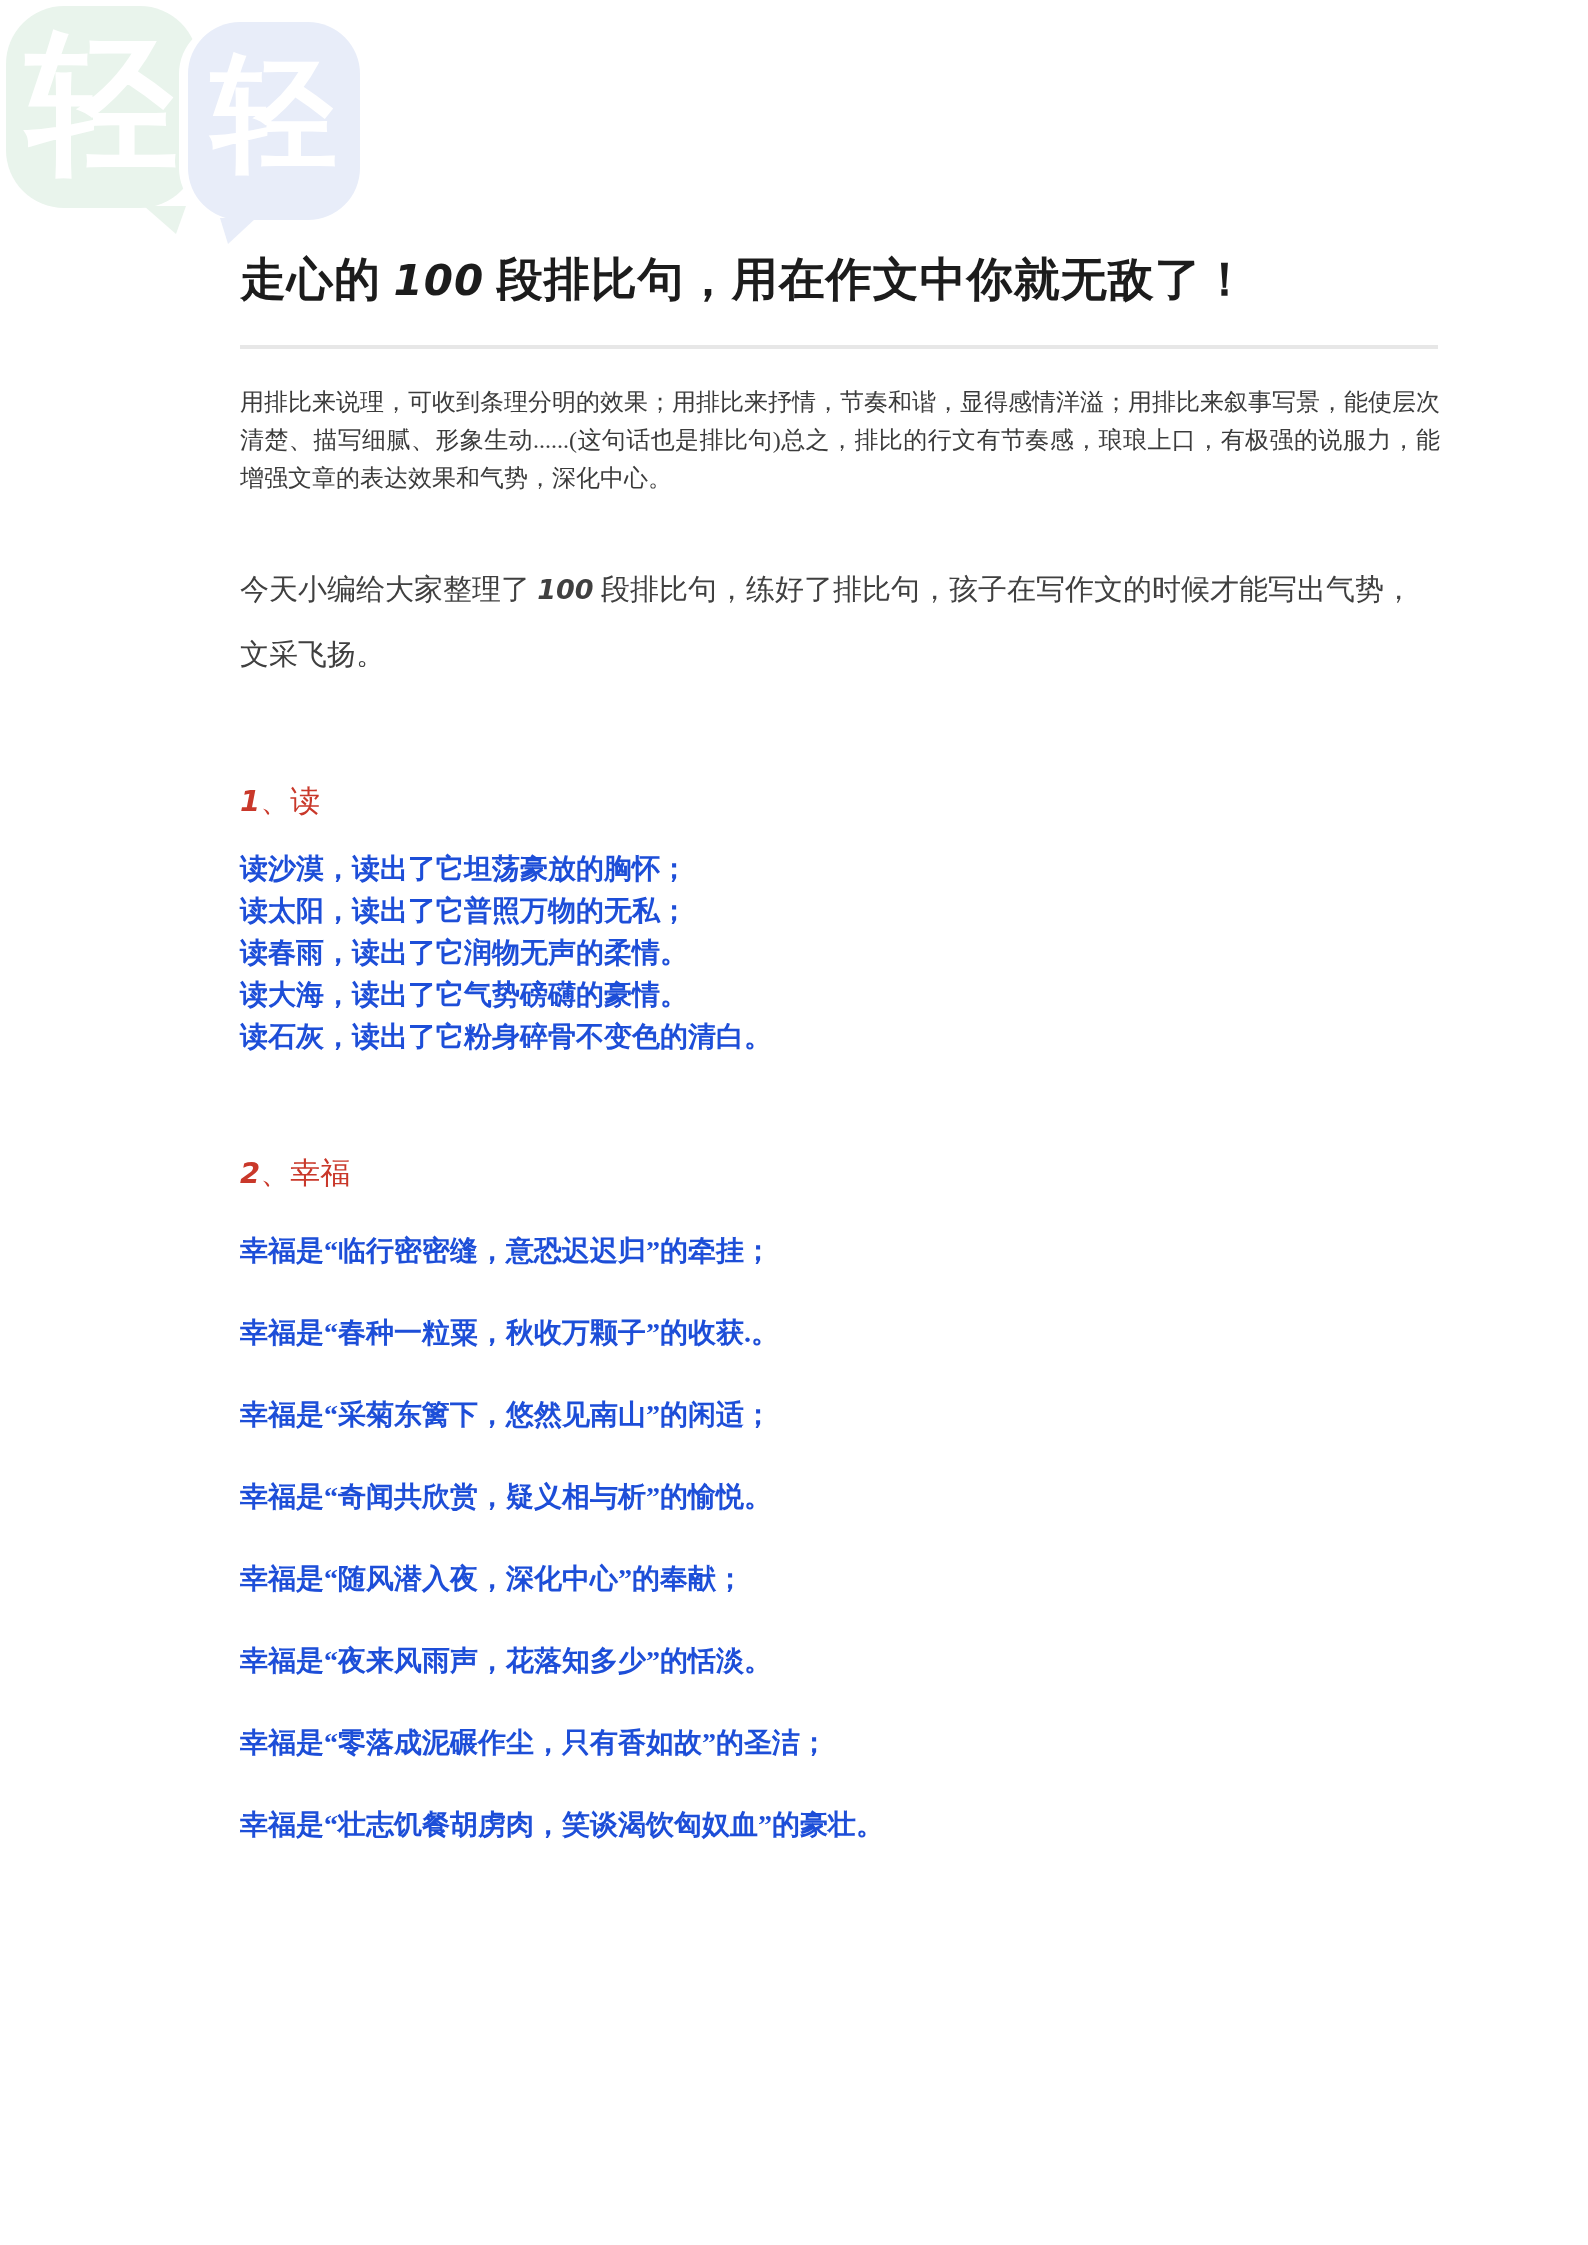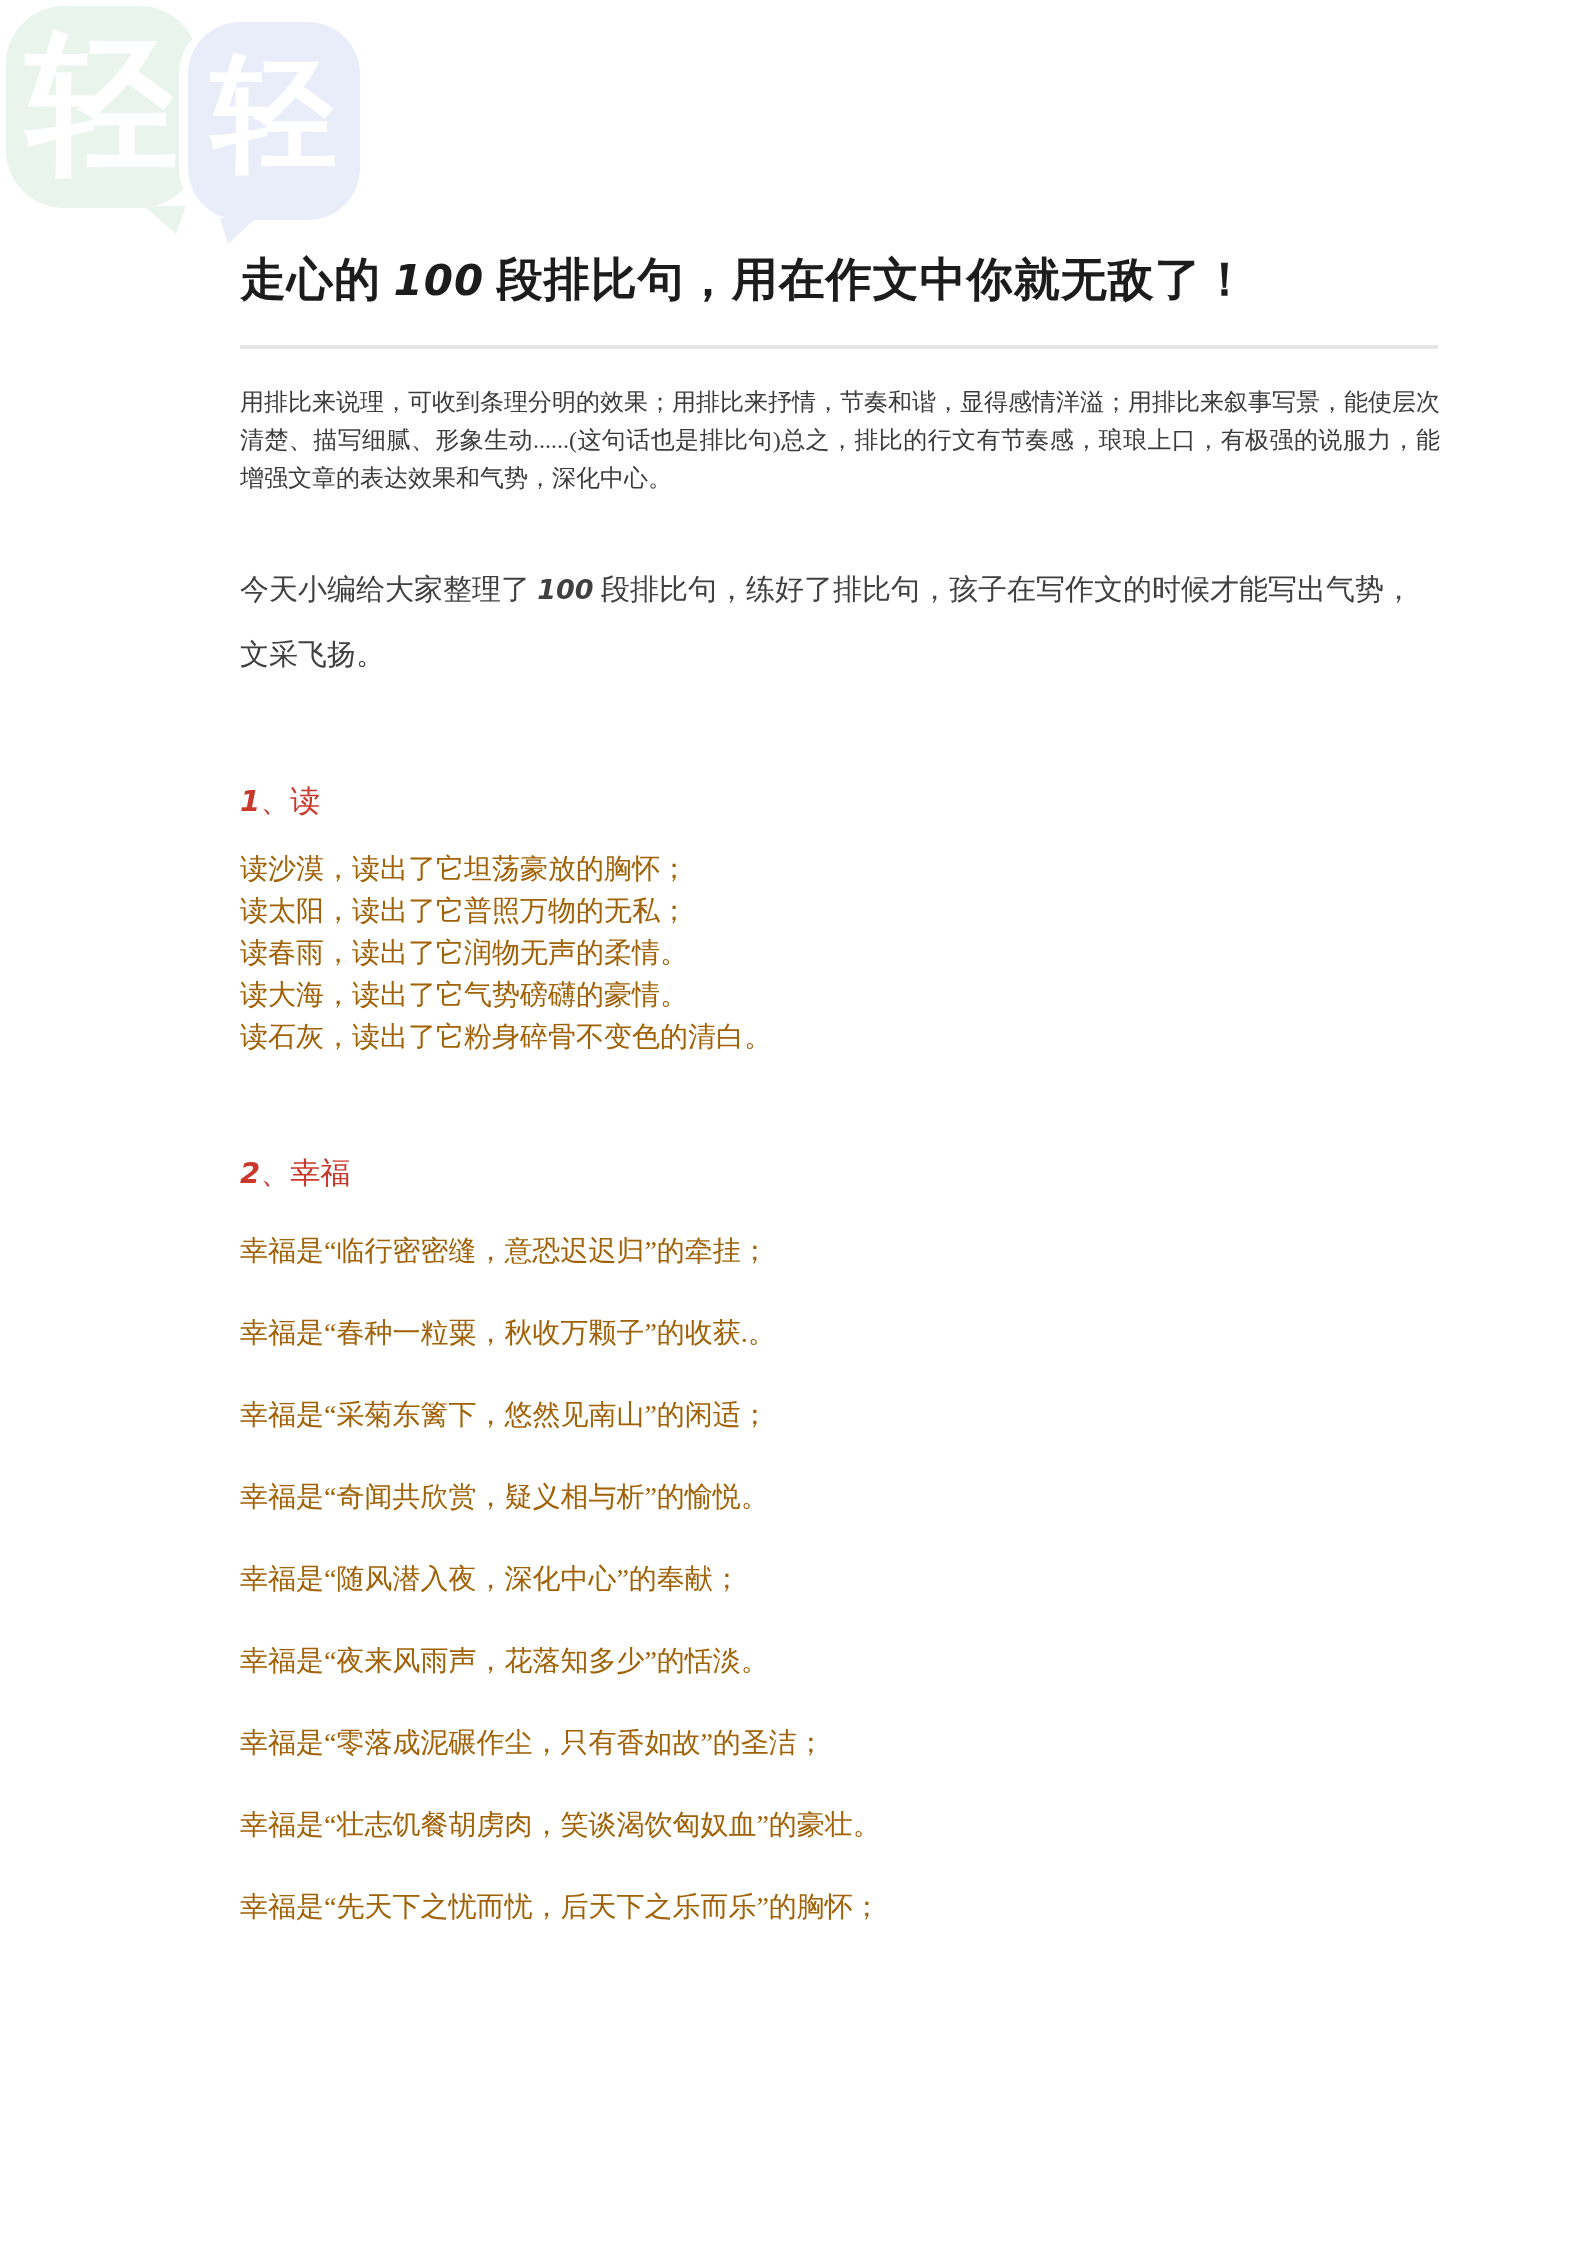--- a/index.html
+++ b/index.html
@@ -77,21 +77,21 @@
 
   h2.sec-heading{
     margin:96px 0 0 0;font-weight:normal;
     font-size:30px;line-height:38px;color:var(--accent-red);
   }
   .h-num{
     font-family:"DejaVu Sans","Liberation Sans",sans-serif;
     font-style:italic;font-weight:bold;font-size:29px;
   }
   .lines{margin:0;}
-  .lines p{margin:0;font-size:28px;line-height:42px;color:#a16207;}
+  .lines p{margin:0;font-size:28px;line-height:42px;color:#1d4ed8;font-weight:bold;}
   .lines.tight{margin-top:28px;}
   .lines.loose{margin-top:38px;}
   .lines.loose p{margin-bottom:40px;}
   .lines.loose p:last-child{margin-bottom:0;}
 </style>
 </head>
 <body>
 
 <div class="page">
 
@@ -129,18 +129,17 @@
       <h2 class="sec-heading"><span class="h-num">2</span><span>、幸福</span></h2>
       <div class="lines loose">
         <p>幸福是“临行密密缝，意恐迟迟归”的牵挂；</p>
         <p>幸福是“春种一粒粟，秋收万颗子”的收获.。</p>
         <p>幸福是“采菊东篱下，悠然见南山”的闲适；</p>
         <p>幸福是“奇闻共欣赏，疑义相与析”的愉悦。</p>
         <p>幸福是“随风潜入夜，深化中心”的奉献；</p>
         <p>幸福是“夜来风雨声，花落知多少”的恬淡。</p>
         <p>幸福是“零落成泥碾作尘，只有香如故”的圣洁；</p>
         <p>幸福是“壮志饥餐胡虏肉，笑谈渴饮匈奴血”的豪壮。</p>
-        <p>幸福是“先天下之忧而忧，后天下之乐而乐”的胸怀；</p>
       </div>
     </section>
 
   </main>
 </div>
 
 </body></html>

